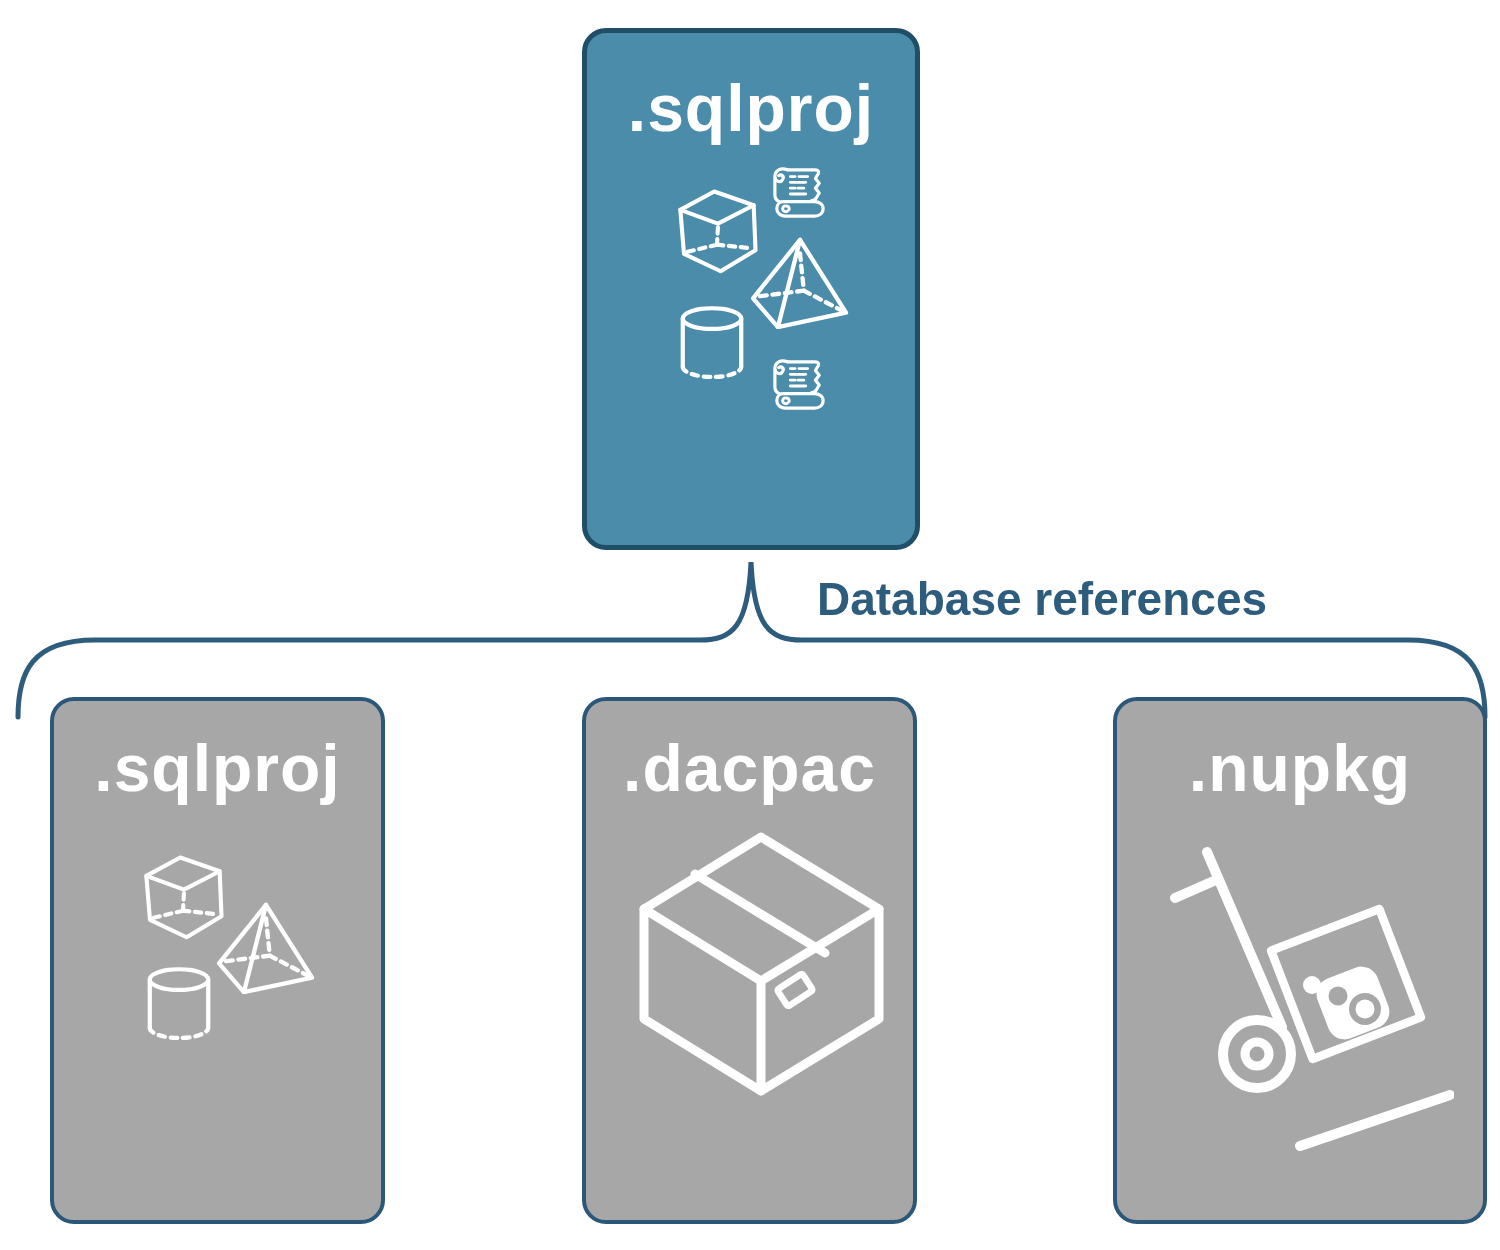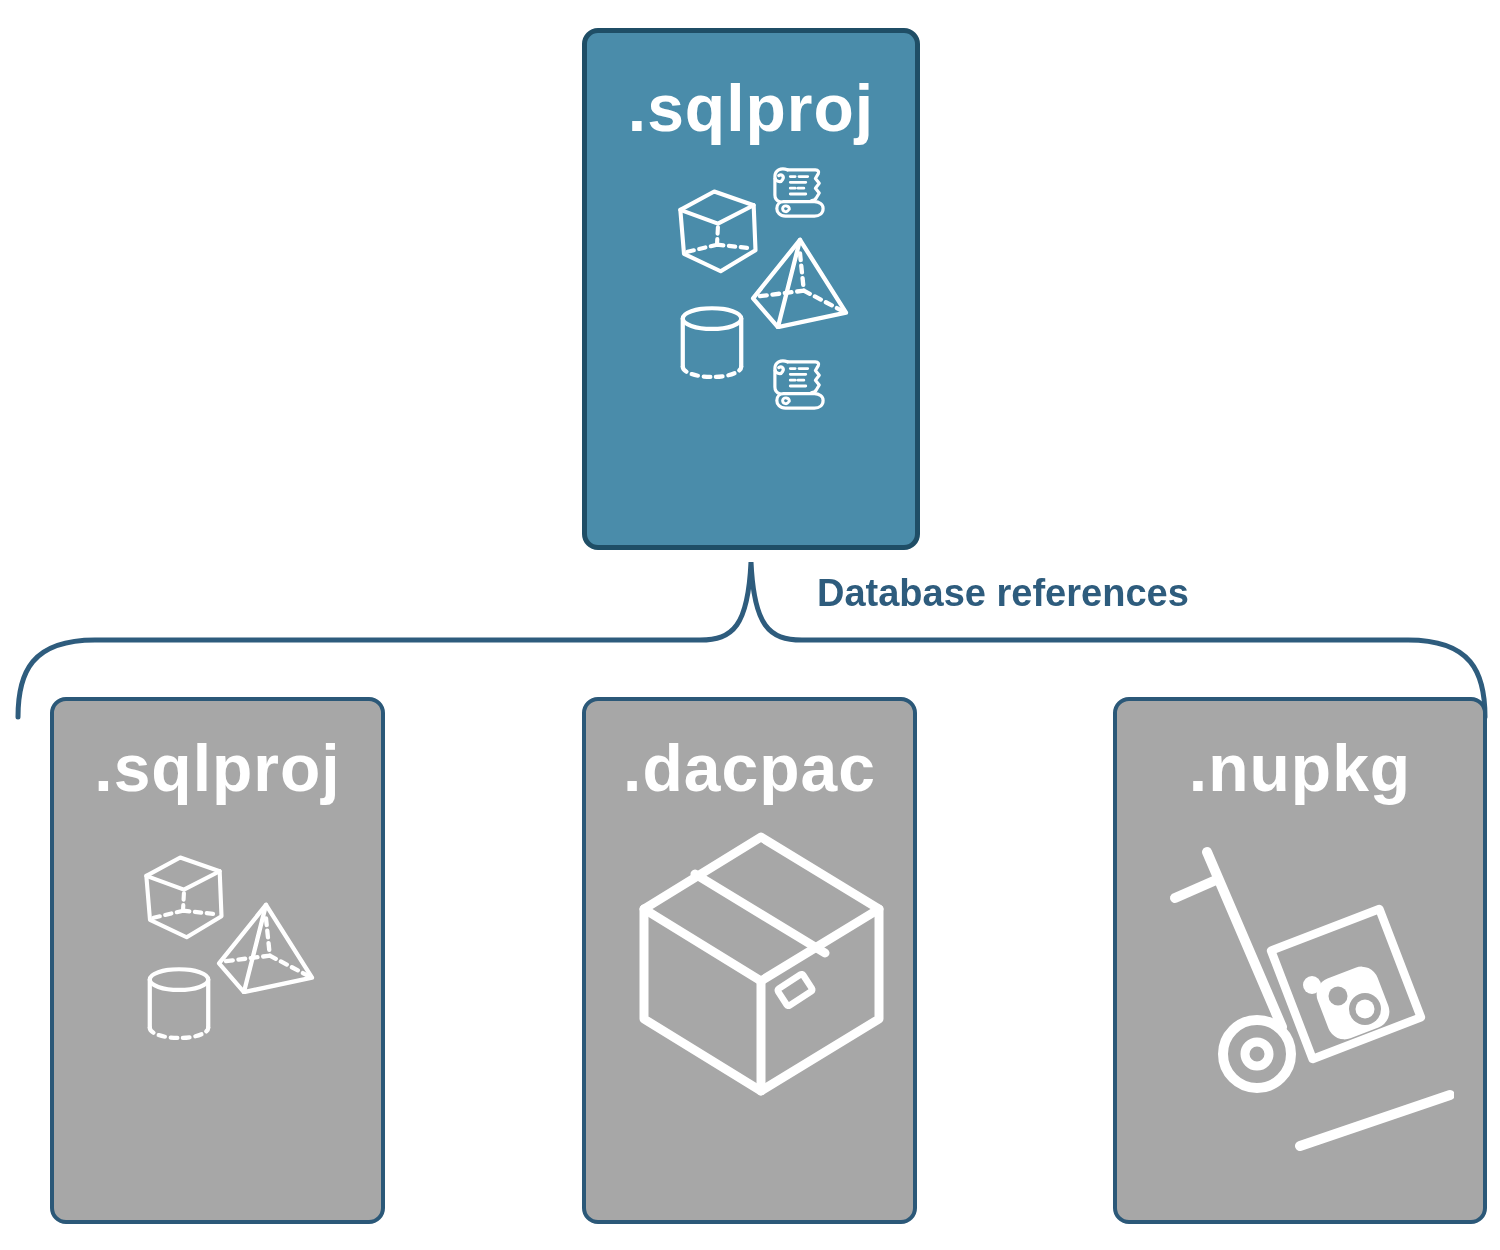--- a/index.html
+++ b/index.html
@@ -5,21 +5,21 @@
   html,body{margin:0;padding:0;background:#ffffff;}
   .canvas{
     position:relative;
     width:1500px;height:1250px;
     background:#ffffff;
     font-family:"Liberation Sans","DejaVu Sans",sans-serif;
     overflow:hidden;
   }
   .card{
     position:absolute;
-    border-radius:16px;
+    border-radius:24px;
     box-sizing:border-box;
   }
   .card-top{
     left:582px;top:28px;width:338px;height:522px;
     background:#4a8caa;
     border:5px solid #1f4e66;
   }
   .card-gray{
     background:#a7a7a7;
     border:4px solid #2b5878;
@@ -37,21 +37,21 @@
     line-height:66px;
     color:#ffffff;
     letter-spacing:1px;
   }
   .card-top .card-title{top:42px;}
   .icon{position:absolute;}
   .brace-svg{position:absolute;left:0;top:0;width:1500px;height:1250px;pointer-events:none;}
   .connector-label{
     position:absolute;
     left:817px;top:572px;
-    font-size:38px;
+    font-size:46px;
     font-weight:700;
     color:#2e5c7d;
     white-space:nowrap;
   }
   svg .wline{stroke:#ffffff;fill:none;stroke-linecap:round;stroke-linejoin:round;}
   svg .wdash{stroke:#ffffff;fill:none;stroke-linecap:round;stroke-linejoin:round;stroke-dasharray:7 6;}
 </style>
 </head>
 <body>
 

